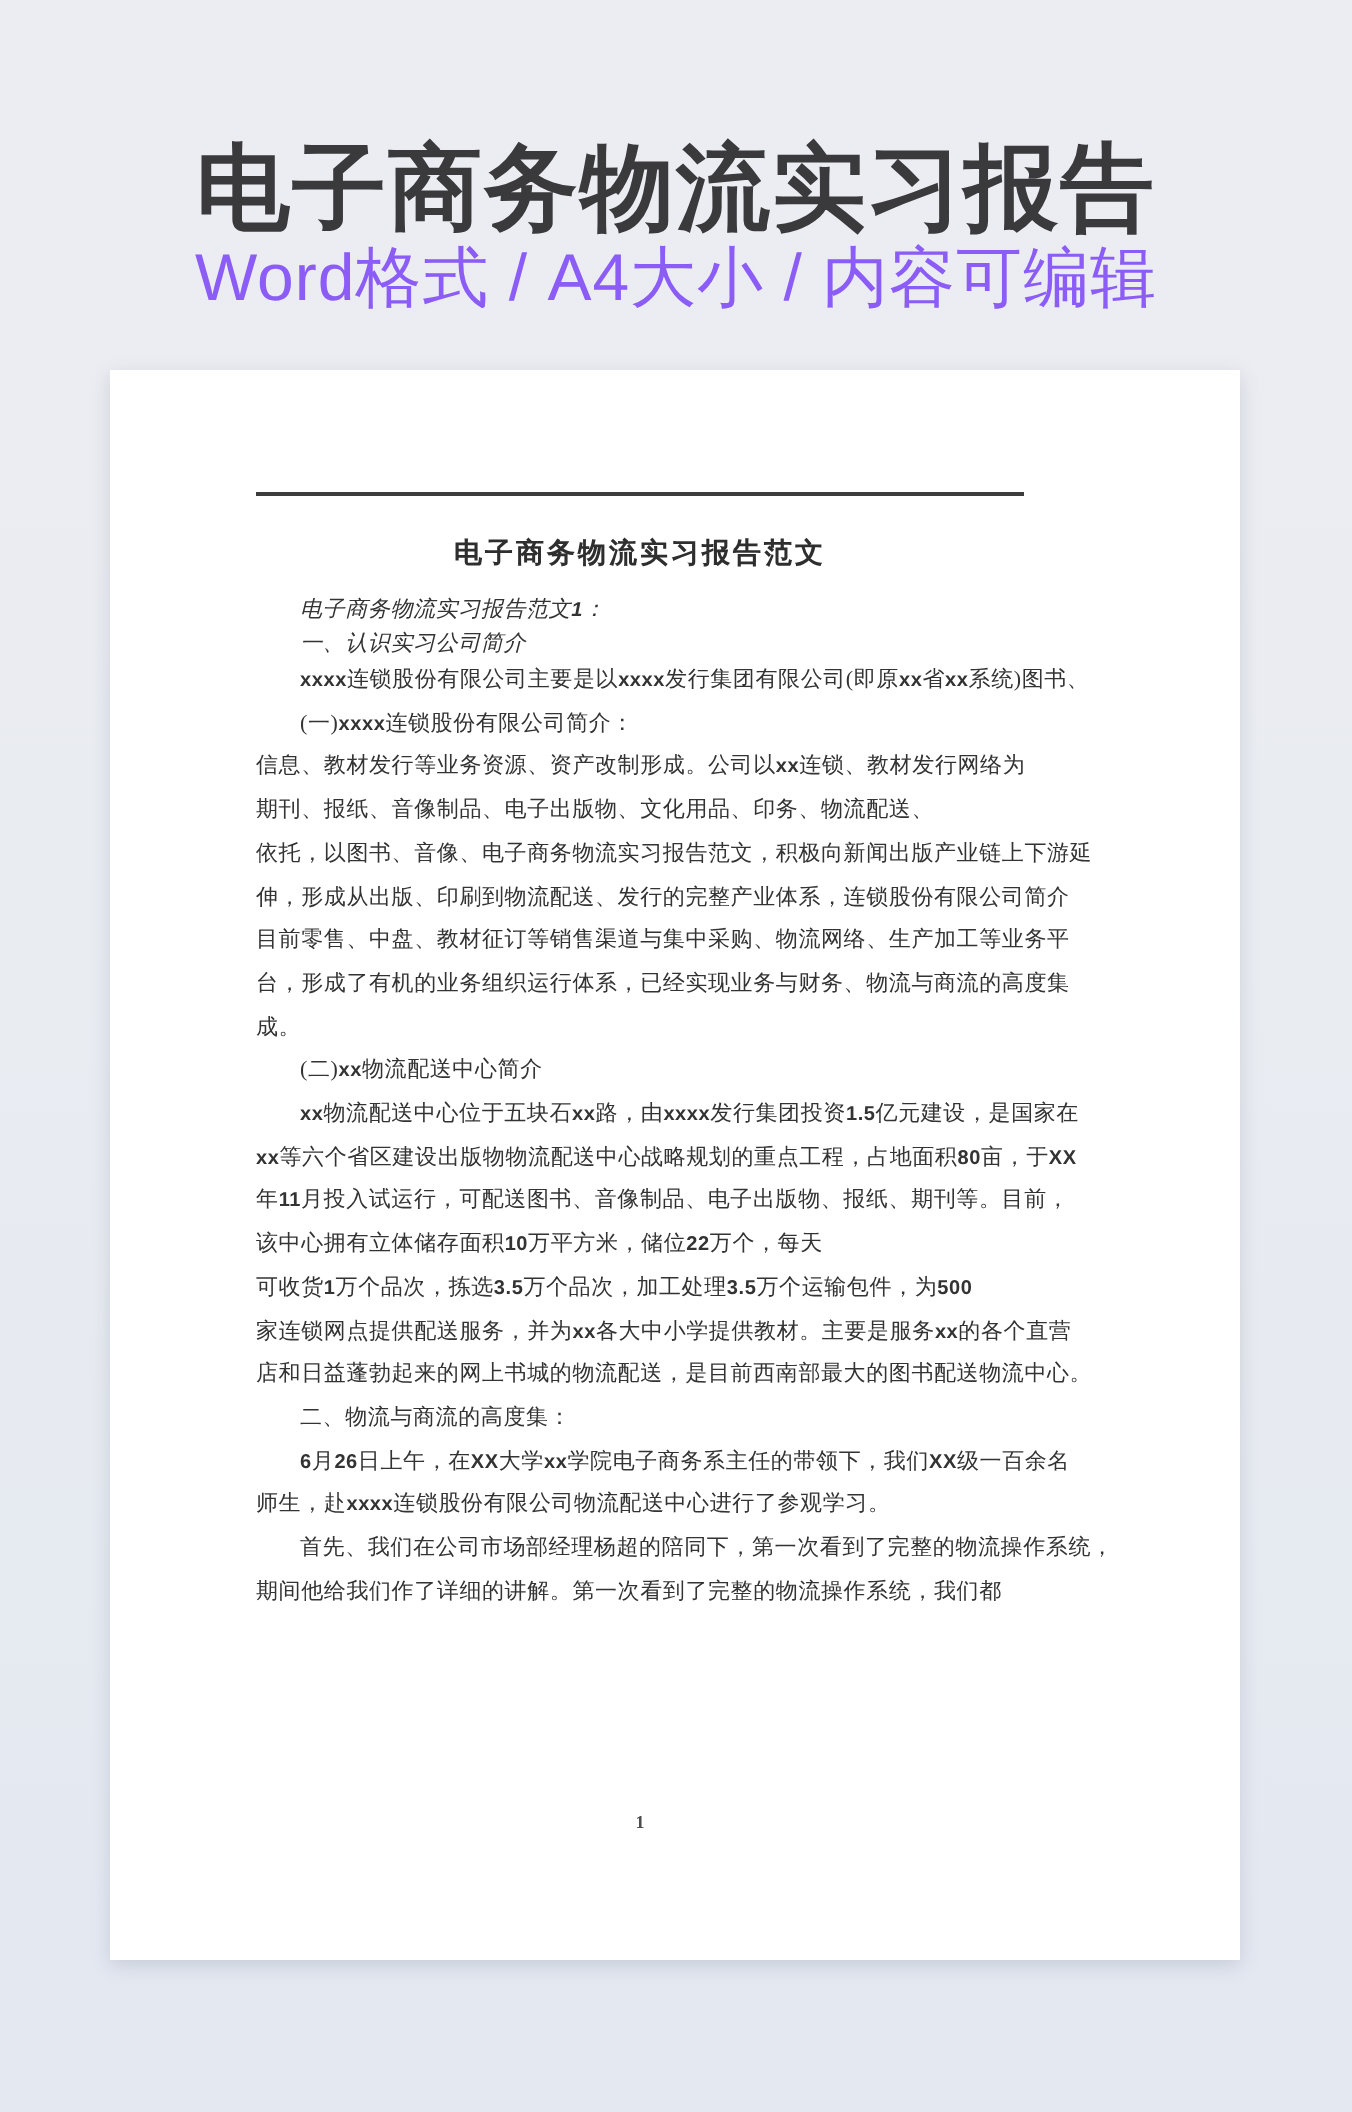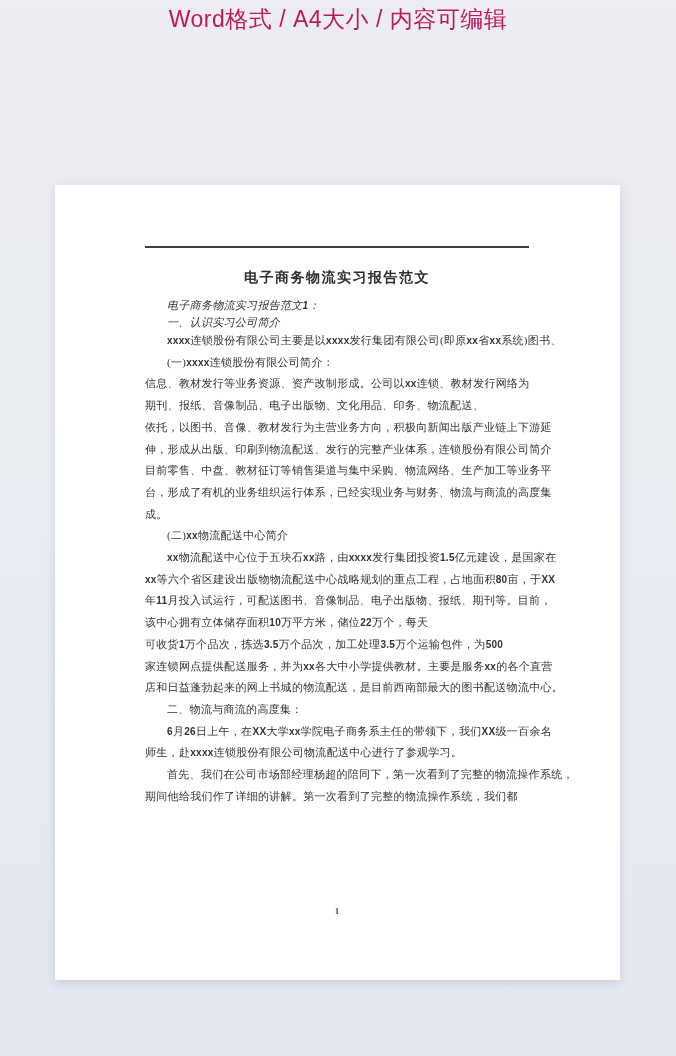--- a/index.html
+++ b/index.html
@@ -14,36 +14,36 @@
   .hero-title {
     margin-top: 67px;
     font-size: 47px;
     font-weight: bold;
     color: #3a3a3c;
     letter-spacing: 1px;
     line-height: 53px;
   }
   .hero-sub {
     margin-top: 5px;
-    font-size: 23px;
+    font-size: 33px;
     font-weight: normal;
-    color: #be185d;
+    color: #8b5cf6;
     letter-spacing: 0.5px;
     line-height: 28px;
   }
   .doc-page {
     position: absolute;
     left: 55px;
     top: 185px;
     width: 565px;
     height: 795px;
     background: #ffffff;
     box-shadow: 0 3px 9px rgba(70, 85, 110, 0.18);
   }
-  .doc-inner { position: absolute; left: 90px; top: 0; width: 388px; height: 100%; }
+  .doc-inner { position: absolute; left: 73px; top: 0; width: 388px; height: 100%; }
   .doc-rule { margin-top: 61px; width: 384px; height: 2px; background: #3d3d3d; }
   .doc-title {
     margin-top: 22px;
     width: 384px;
     text-align: center;
     font-family: "Liberation Serif", serif;
     font-size: 14px;
     font-weight: 700;
     color: #2e2e2e;
     line-height: 15px;
@@ -68,35 +68,36 @@
     font-family: "Liberation Serif", serif;
     font-size: 9px;
     font-weight: 700;
     color: #4d4d4d;
   }
 </style>
 </head>
 <body>
 
 <div class="hero">
+  <h1 class="hero-title">电子商务物流实习报告</h1>
   <p class="hero-sub">Word格式 / A4大小 / 内容可编辑</p>
 </div>
 
 <div class="doc-page">
   <div class="doc-inner">
     <div class="doc-rule"></div>
     <h2 class="doc-title">电子商务物流实习报告范文</h2>
     <div class="doc-lines" id="doc-lines">
         <div class="doc-line indent tight">电子商务物流实习报告范文<span class="lat">1</span>：</div>
         <div class="doc-line indent tight">一、认识实习公司简介</div>
         <div class="doc-line indent"><span class="lat">xxxx</span>连锁股份有限公司主要是以<span class="lat">xxxx</span>发行集团有限公司(即原<span class="lat">xx</span>省<span class="lat">xx</span>系统)图书、</div>
         <div class="doc-line indent">(一)<span class="lat">xxxx</span>连锁股份有限公司简介：</div>
         <div class="doc-line">信息、教材发行等业务资源、资产改制形成。公司以<span class="lat">xx</span>连锁、教材发行网络为</div>
         <div class="doc-line">期刊、报纸、音像制品、电子出版物、文化用品、印务、物流配送、</div>
-        <div class="doc-line">依托，以图书、音像、教材发行为主营业务方向，积极向新闻出版产业链上下游延</div>
+        <div class="doc-line">依托，以图书、音像、电子商务物流实习报告范文，积极向新闻出版产业链上下游延</div>
         <div class="doc-line">伸，形成从出版、印刷到物流配送、发行的完整产业体系，连锁股份有限公司简介</div>
         <div class="doc-line">目前零售、中盘、教材征订等销售渠道与集中采购、物流网络、生产加工等业务平</div>
         <div class="doc-line">台，形成了有机的业务组织运行体系，已经实现业务与财务、物流与商流的高度集</div>
         <div class="doc-line">成。</div>
         <div class="doc-line indent">(二)<span class="lat">xx</span>物流配送中心简介</div>
         <div class="doc-line indent"><span class="lat">xx</span>物流配送中心位于五块石<span class="lat">xx</span>路，由<span class="lat">xxxx</span>发行集团投资<span class="lat">1.5</span>亿元建设，是国家在</div>
         <div class="doc-line"><span class="lat">xx</span>等六个省区建设出版物物流配送中心战略规划的重点工程，占地面积<span class="lat">80</span>亩，于<span class="lat">XX</span></div>
         <div class="doc-line">年<span class="lat">11</span>月投入试运行，可配送图书、音像制品、电子出版物、报纸、期刊等。目前，</div>
         <div class="doc-line">该中心拥有立体储存面积<span class="lat">10</span>万平方米，储位<span class="lat">22</span>万个，每天</div>
         <div class="doc-line">可收货<span class="lat">1</span>万个品次，拣选<span class="lat">3.5</span>万个品次，加工处理<span class="lat">3.5</span>万个运输包件，为<span class="lat">500</span></div>

